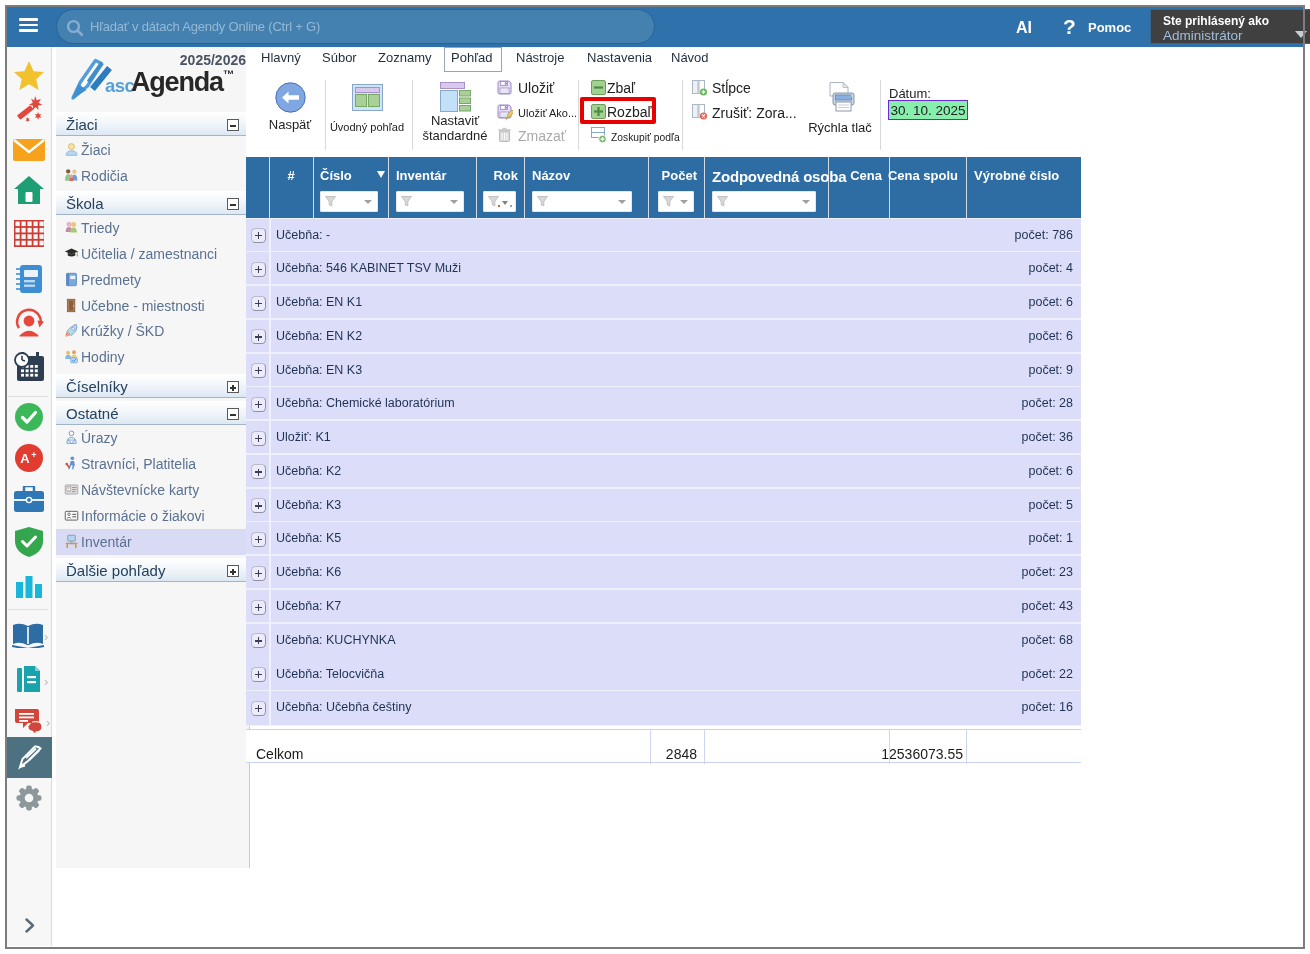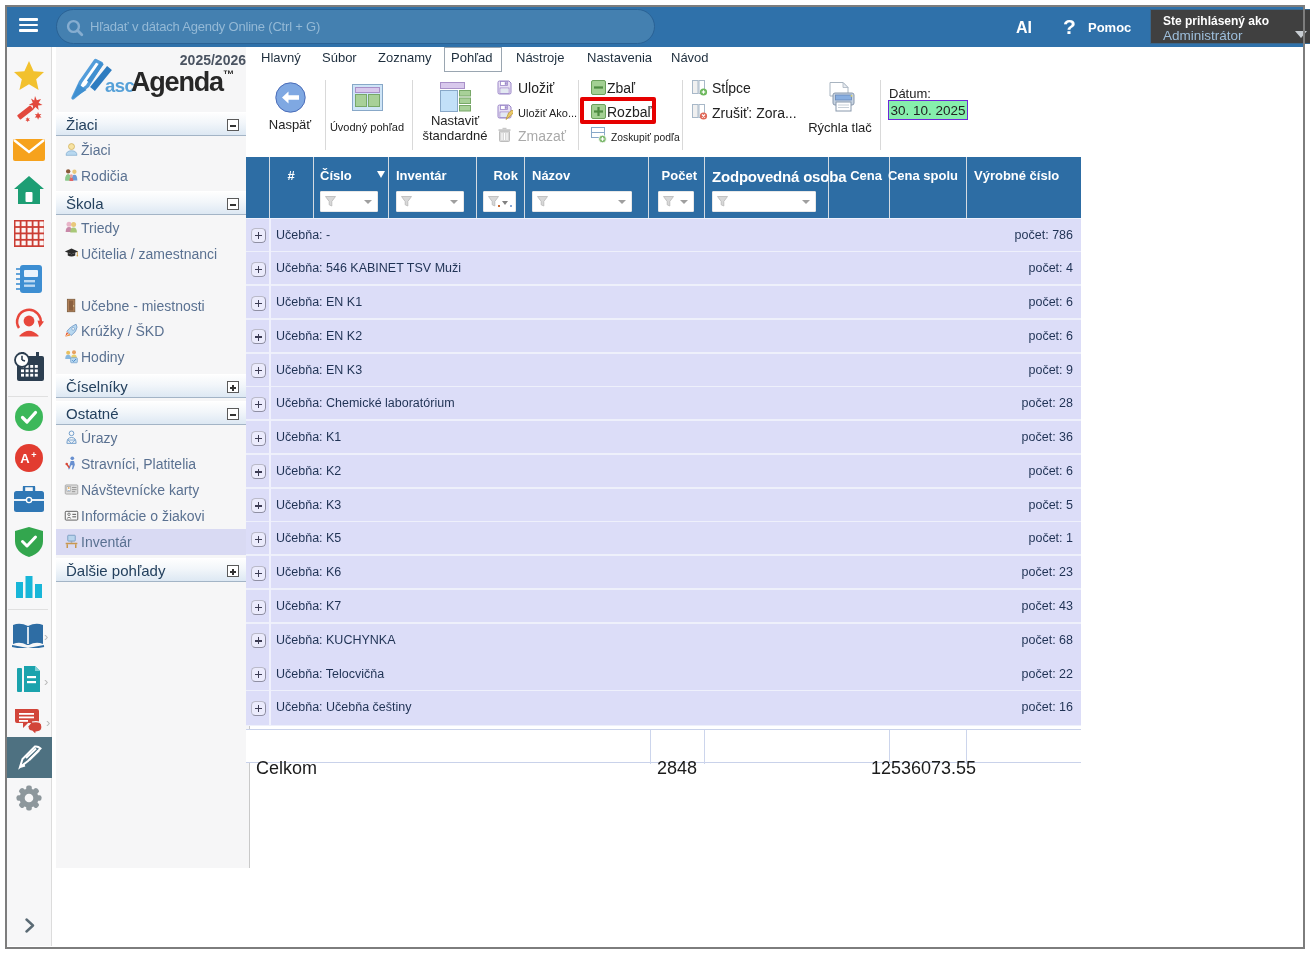--- a/index.html
+++ b/index.html
@@ -64,21 +64,21 @@
 .funnel { position:absolute; left:4px; top:4px; width:11px; height:11px; }
 .fdrop { position:absolute; right:5px; top:8px; width:0; height:0; border-left:4px solid transparent; border-right:4px solid transparent; border-top:4.5px solid #9f9f9f; }
 .grow { position:absolute; left:246px; width:835px; height:32px; background:#dcddf8; }
 #tbodybase { position:absolute; left:246px; top:218px; width:835px; height:508px; background:#eef0fb; }
 .grow .plusbtn { position:absolute; left:5px; top:9.5px; width:15px; height:15px; background:#ebebfc; border:1px solid #babac9; border-right-color:#8f8fa3; border-bottom-color:#8f8fa3; border-radius:4.5px; }
 .plusbtn i { position:absolute; left:3.2px; top:6.1px; width:7px; height:1.3px; background:#3c3c54; }
 .plusbtn b { position:absolute; left:6px; top:3.3px; width:1.3px; height:7px; background:#3c3c54; }
 .grow .gname { position:absolute; left:30px; top:9px; font-size:12.5px; color:#1f3254; }
 .grow .gcnt { position:absolute; right:8px; top:9px; font-size:12.5px; color:#1f3254; }
 #celkom { position:absolute; left:246px; top:729px; width:835px; height:34px; background:#fff; border-top:1px solid #c9d2ea; border-bottom:1px solid #c9d2ea; }
-#celkom .c { position:absolute; top:28px; font-size:18px; color:#1b1b1b; }
+#celkom .c { position:absolute; top:16px; font-size:14px; color:#1b1b1b; }
 #celkom .vline { position:absolute; top:0; width:1px; height:34px; background:#ccd5ec; }
 #bodycol { position:absolute; left:269px; top:218px; width:1.5px; height:507px; background:#f0f1fd; }
 </style>
 </head>
 <body>
 <div id="topbar">
   <div id="hamb">
       <span></span>
       <span></span>
       <span></span>
@@ -337,20 +337,28 @@
     </div>
 <div class="mitem" style="top:193.5px">
       <svg class="ic" viewBox="0 0 18 18">
         <path d="M9 3 L17 6.5 L9 10 L1 6.5 Z" fill="#2b2b2b"></path>
         <path d="M4.5 8 L4.5 11.5 Q9 14 13.5 11.5 L13.5 8 L9 10 Z" fill="#2b2b2b"></path>
         <path d="M16 7 L16 11" stroke="#c89838" stroke-width="1"></path>
         <circle cx="16" cy="11.7" r="1" fill="#c89838"></circle>
       </svg>
       <div class="t">Učitelia / zamestnanci</div>
     </div>
+<div class="mitem" style="top:219.5px">
+      <svg class="ic" viewBox="0 0 18 18">
+        <rect x="3" y="1.5" width="12" height="15" rx="1.5" fill="#7aa8dc" stroke="#4a78ac" stroke-width="0.8"></rect>
+        <rect x="3" y="1.5" width="3" height="15" fill="#5a88c0"></rect>
+        <rect x="7.5" y="4.5" width="6" height="4" fill="#fff" opacity="0.85"></rect>
+      </svg>
+      <div class="t">Predmety</div>
+    </div>
 <div class="mitem" style="top:245.5px">
       <svg class="ic" viewBox="0 0 18 18">
         <rect x="4" y="1.5" width="9" height="15" fill="#b08058" stroke="#7a5838" stroke-width="0.9"></rect>
         <rect x="6" y="3" width="5" height="12" fill="#8a6040"></rect>
         <circle cx="11.5" cy="9.5" r="0.8" fill="#e8d8a8"></circle>
       </svg>
       <div class="t">Učebne - miestnosti</div>
     </div>
 <div class="mitem" style="top:271px">
       <svg class="ic" viewBox="0 0 18 18">
@@ -584,21 +592,21 @@
       <b></b>
     </div>
     <div class="gname">Učebňa: Chemické laboratórium</div>
     <div class="gcnt">počet: 28</div>
   </div>
 <div class="grow" style="top:421.1px;height:32px">
     <div class="plusbtn">
       <i></i>
       <b></b>
     </div>
-    <div class="gname">Učebňa: K1</div>
+    <div class="gname">Uložiť: K1</div>
     <div class="gcnt">počet: 36</div>
   </div>
 <div class="grow" style="top:454.9px;height:32px">
     <div class="plusbtn">
       <i></i>
       <b></b>
     </div>
     <div class="gname">Učebňa: K2</div>
     <div class="gcnt">počet: 6</div>
   </div>

